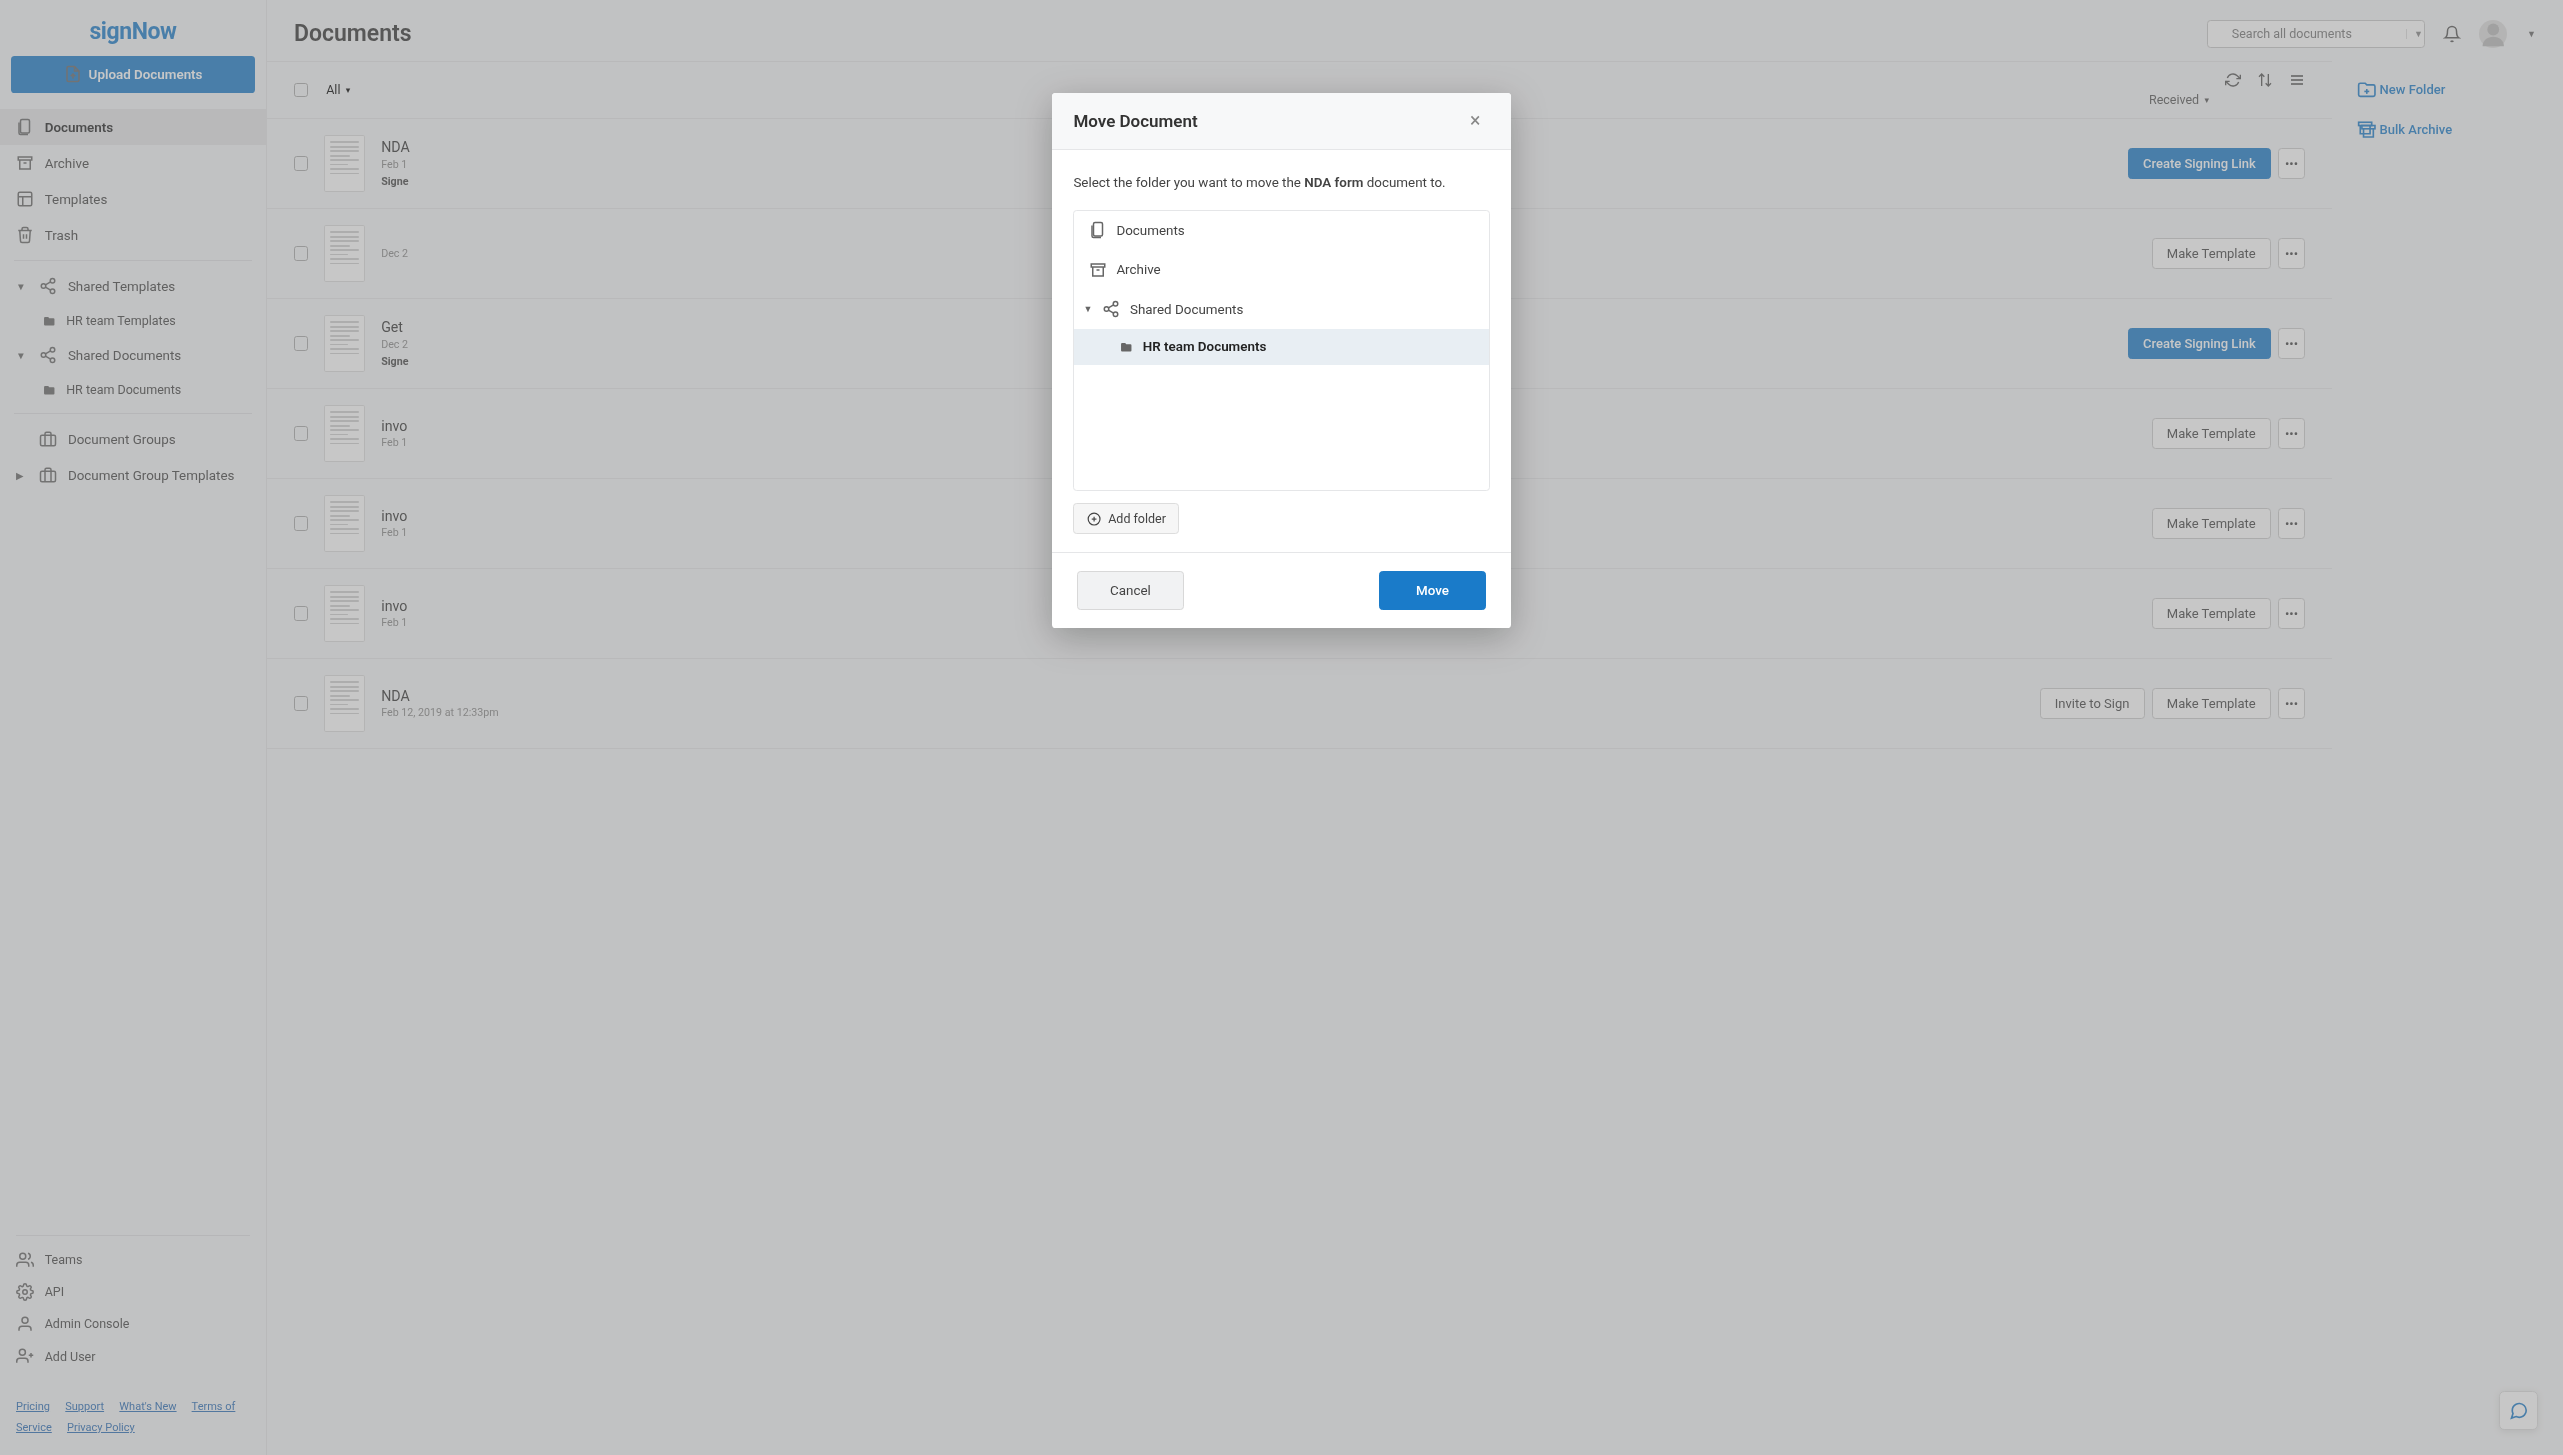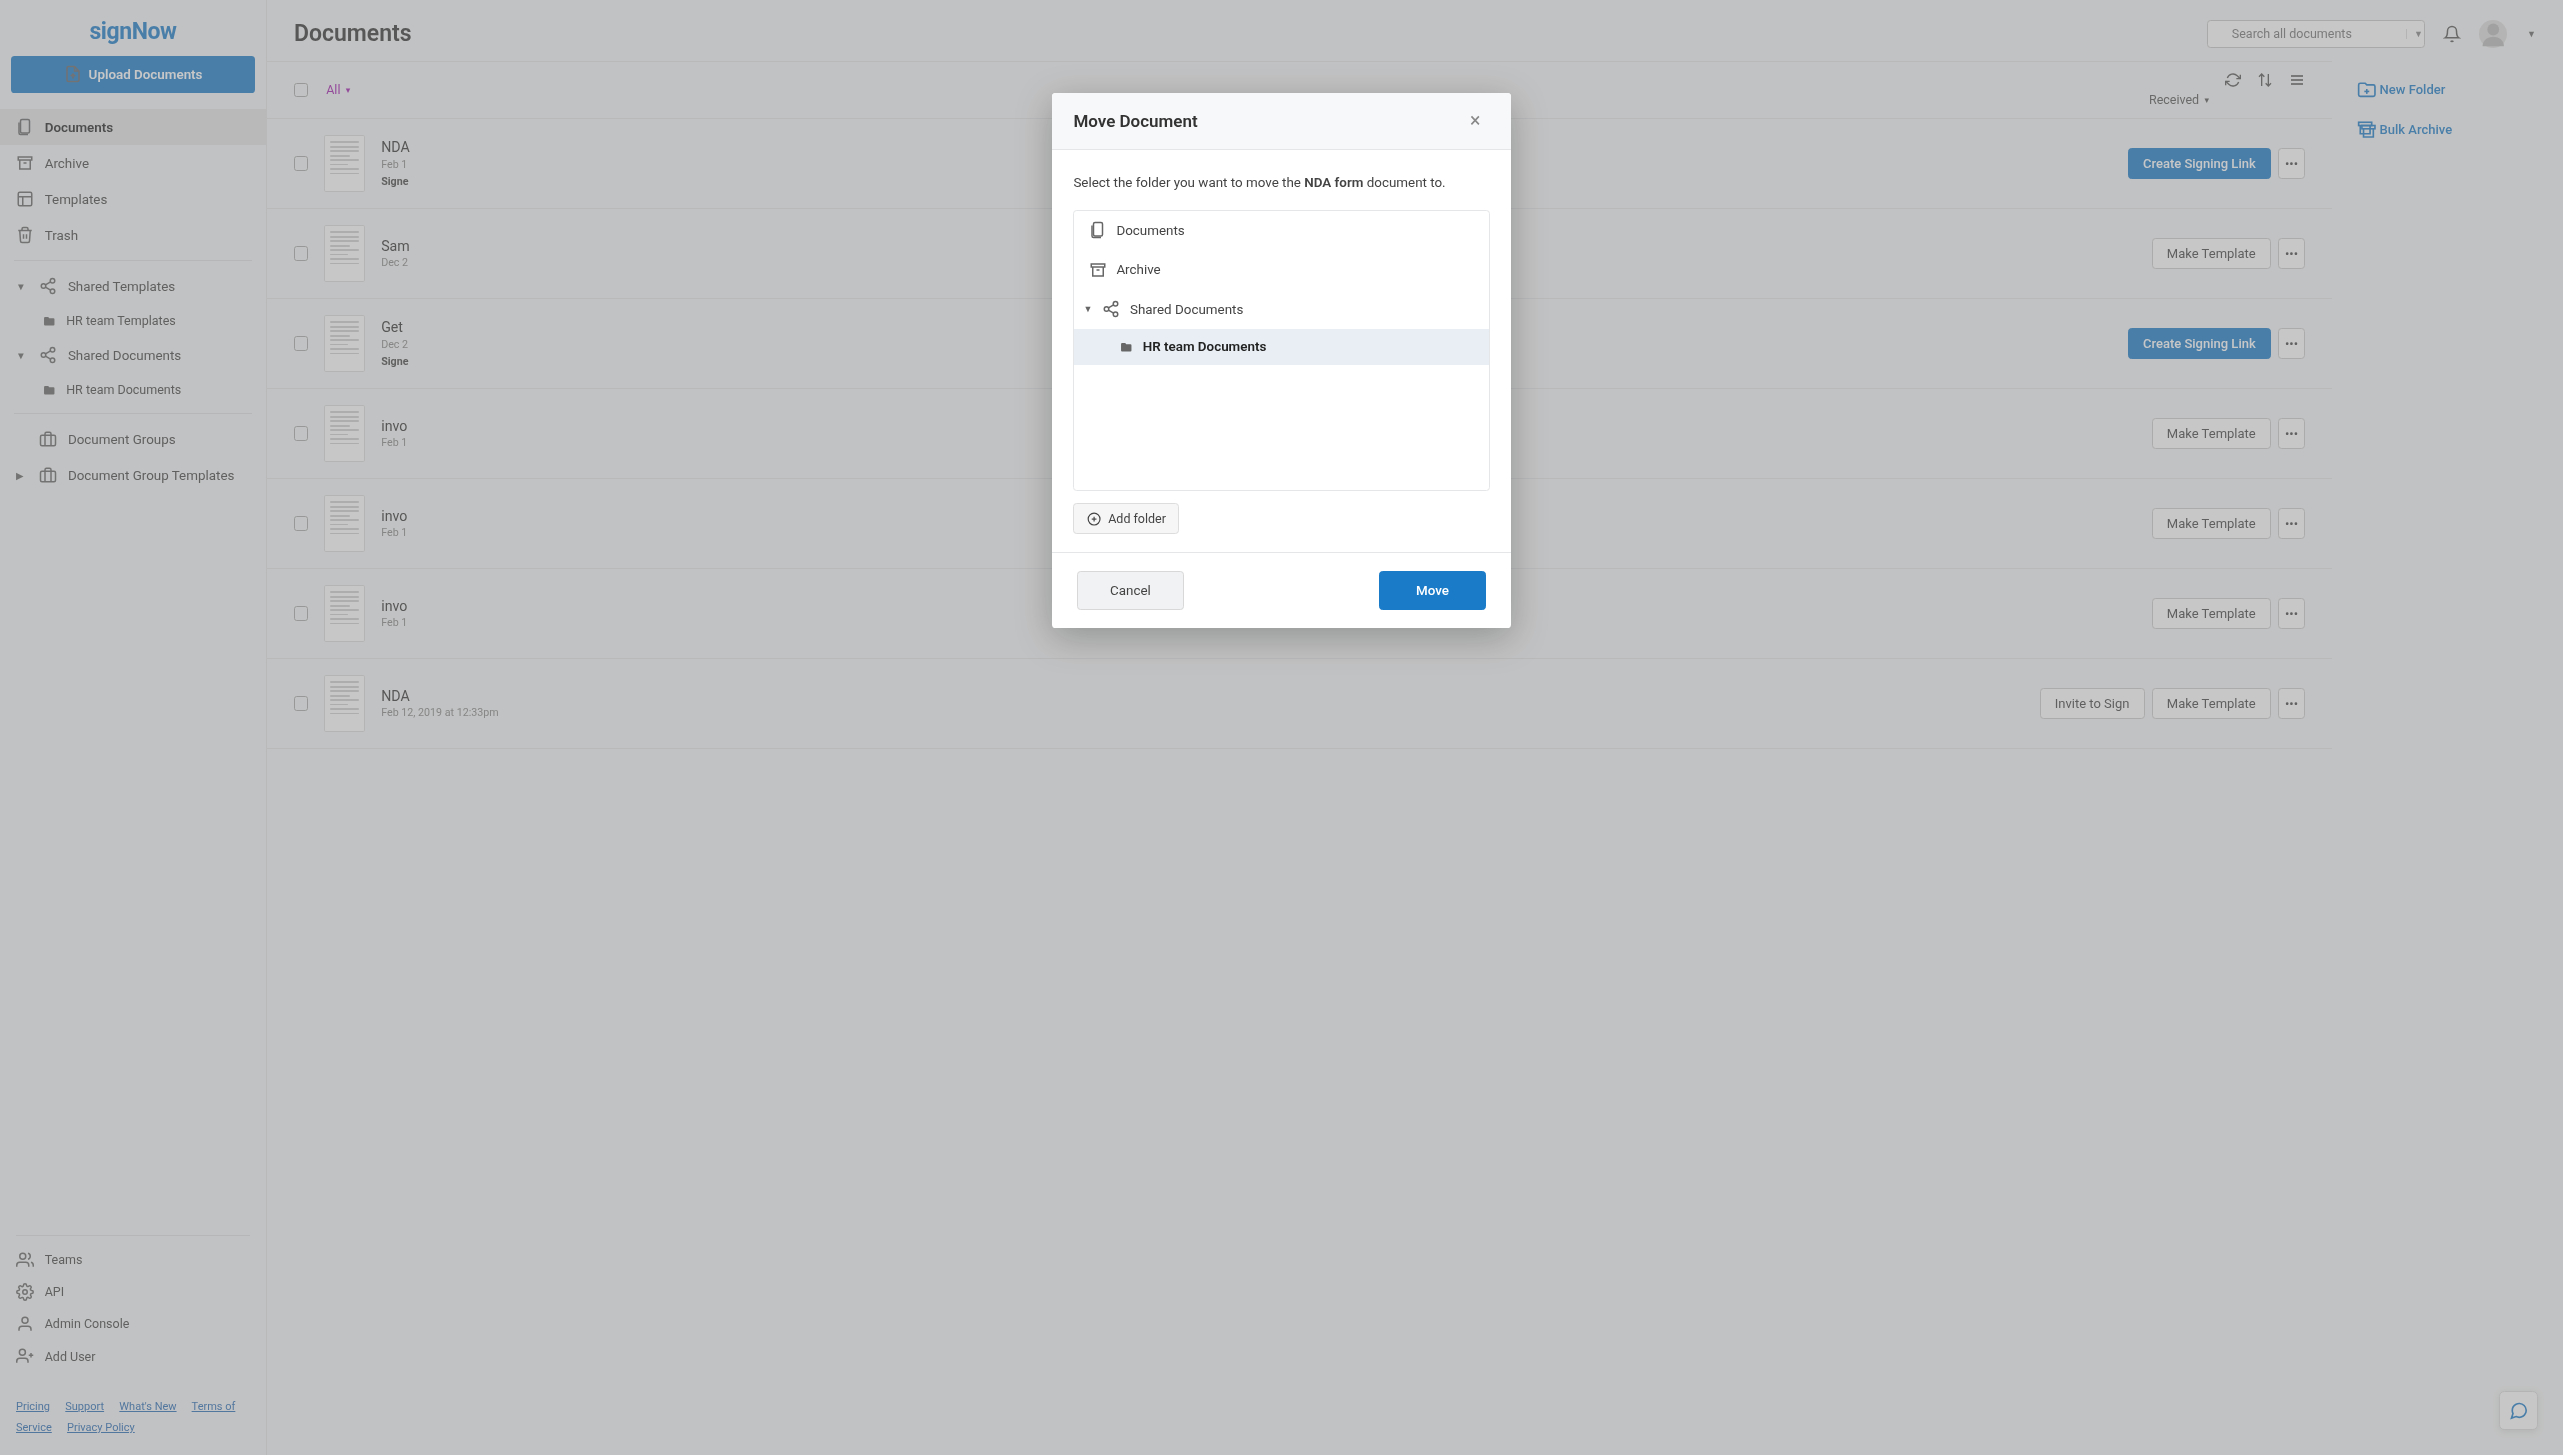--- a/index.html
+++ b/index.html
@@ -36,21 +36,21 @@
 
 
 .content-wrap { display: flex; flex: 1; overflow: hidden; }
 .doc-list-area { flex: 1; overflow-y: auto; border-top: 0.9px solid #e5e6e8; }
 .right-rail { width: 231px; padding: 19.6px 25px; }
 .right-link { display: flex; align-items: center; gap: 3px; color: #1a7bc9; font-size: 13px; font-weight: 500; margin-bottom: 19.6px; cursor: pointer; }
 
 
 .list-toolbar { display: flex; align-items: center; padding: 10.7px 27px; gap: 18px; border-bottom: 0.9px solid #e5e6e8; }
 .chk { width: 14.2px; height: 14.2px; border: 1.3px solid #aaa; border-radius: 2.7px; }
-.filter-all { display: flex; align-items: center; gap: 5.3px; color: #a21caf; font-size: 12.5px; }
+.filter-all { display: flex; align-items: center; gap: 5.3px; color: #000000; font-size: 12.5px; }
 .tools-right { margin-left: auto; display: flex; gap: 16px; color: #555; }
 .tool-recv { display: flex; align-items: center; gap: 5.3px; font-size: 12.5px; margin-top: 20px; }
 
 
 .doc-row { display: flex; align-items: center; padding: 16px 27px; border-bottom: 0.9px solid #e5e6e8; gap: 16px; }
 .thumb { width: 41px; height: 57px; border: 0.9px solid #ddd; background: #fff; border-radius: 1.8px; position: relative; overflow: hidden; }
 .thumb-lines { position: absolute; inset: 5.3px; display: flex; flex-direction: column; gap: 2.7px; }
 .thumb-lines span { height: 1.8px; background: #d0d0d0; border-radius: 0.9px; }
 .doc-meta { flex: 1; }
 .doc-title { font-size: 14.2px; color: #333; margin-bottom: 2.7px; }
@@ -351,21 +351,20 @@
                   <span></span>
                   <span></span>
                   <span style="width:70%"></span>
                   <span></span>
                   <span style="width:60%"></span>
                   <span></span>
                   <span></span>
                 </div>
               </div>
     <div class="doc-meta">
-      <div class="doc-title">Sam</div>
       <div class="doc-date">Dec 2</div>
 
     </div>
     <div class="row-actions">
                 <button class="btn">Make Template</button>
                 <button class="btn more-btn">•••</button>
               </div>
             </div>
             <div class="doc-row">
     <span class="chk"></span>

